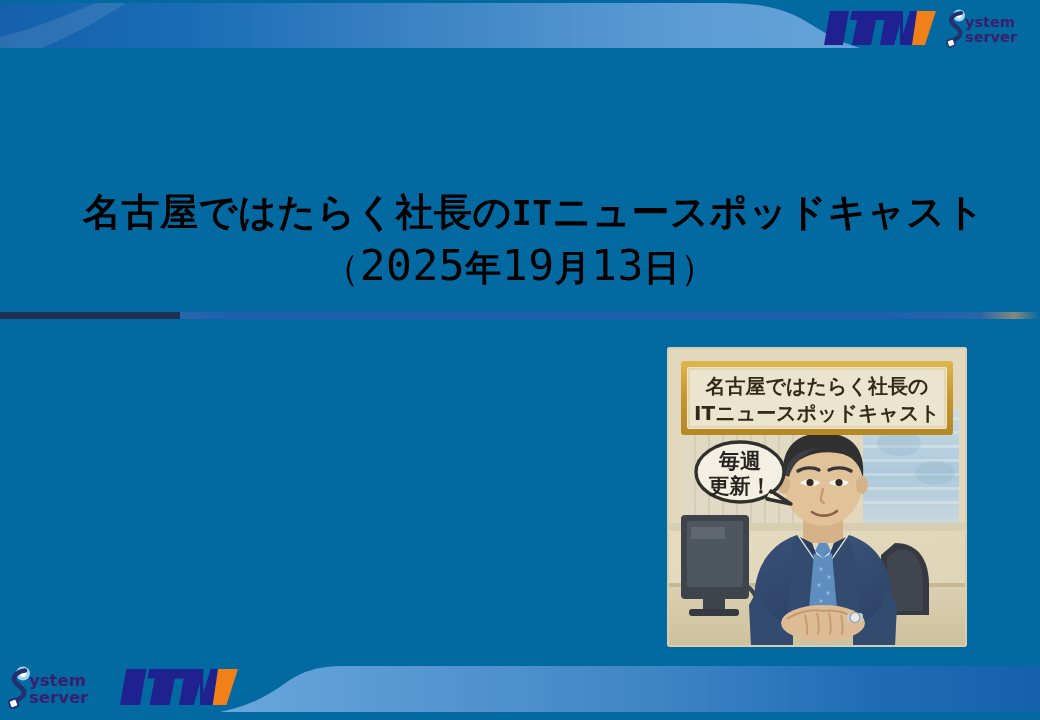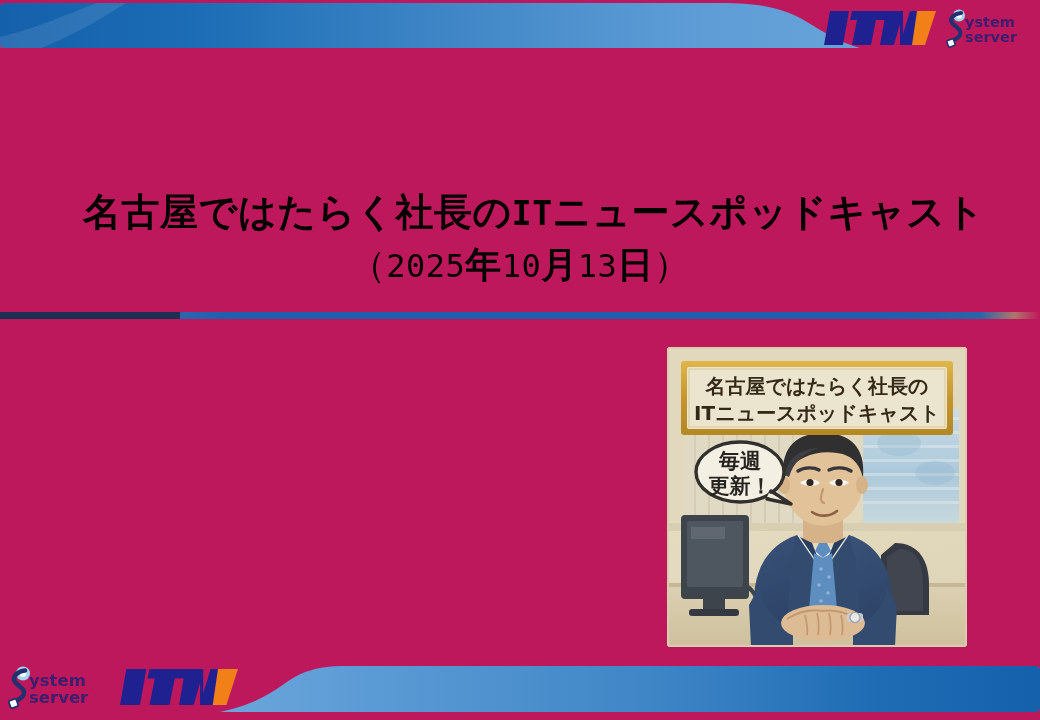--- a/index.html
+++ b/index.html
@@ -12,21 +12,21 @@
     height: 720px;
     position: relative;
     overflow: hidden;
     font-family: "Liberation Sans", "DejaVu Sans", sans-serif;
   }
 
   
   .slide {
     position: absolute;
     inset: 0;
-    background: #be185d;
+    background: #0369a1;
   }
 
   
   .header-band {
     position: absolute;
     left: 0;
     top: 3px;
     width: 885px;
     height: 45px;
     overflow: hidden;
@@ -76,21 +76,21 @@
     font-family: "DejaVu Sans", "Liberation Sans", sans-serif;
     font-weight: bold;
     font-size: 36px;
     line-height: 50px;
     letter-spacing: 0.5px;
     white-space: nowrap;
   }
   .title-line2 .num {
     font-family: "DejaVu Sans Mono", "Liberation Mono", monospace;
     font-weight: normal;
-    font-size: 32px;
+    font-size: 43px;
   }
   .title-line2 .paren {
     font-family: "DejaVu Sans", "Liberation Sans", sans-serif;
     font-weight: normal;
     font-size: 36px;
   }
 
   
   .divider {
     position: absolute;
@@ -191,21 +191,21 @@
         <path d="M15,5 C6,6 3,12 7,16 C11,20 16,22 14,27 C12,31 7,32 4,34" stroke="#24306e" stroke-width="4.2" fill="none" stroke-linecap="round"></path>
         <rect x="1.5" y="31.5" width="7" height="7" rx="1.4" transform="rotate(-20 5 35)" fill="#ffffff" stroke="#24306e" stroke-width="1.6"></rect>
         <text x="19" y="19" font-family="DejaVu Sans, sans-serif" font-size="14.5" font-weight="bold" fill="#3b1e6e">ystem</text>
         <text x="19" y="34" font-family="DejaVu Sans, sans-serif" font-size="14.5" font-weight="bold" fill="#3b1e6e">server</text>
       </svg>
     </span>
   </div>
 
   <div class="title-block">
     <div class="title-line1"><span>名古屋ではたらく社長の</span><span class="latin">IT</span><span>ニュースポッドキャスト</span></div>
-    <div class="title-line2"><span class="paren">（</span><span class="num">2025</span><span>年</span><span class="num">10</span><span>月</span><span class="num">13</span><span>日</span><span class="paren">）</span></div>
+    <div class="title-line2"><span class="paren">（</span><span class="num">2025</span><span>年</span><span class="num">19</span><span>月</span><span class="num">13</span><span>日</span><span class="paren">）</span></div>
   </div>
 
   <div class="divider">
     <div class="seg-dark"></div>
     <div class="seg-blue"></div>
   </div>
 
   <div class="artwork">
     <svg width="300" height="300" viewBox="0 0 300 300" xmlns="http://www.w3.org/2000/svg">
       <defs>

